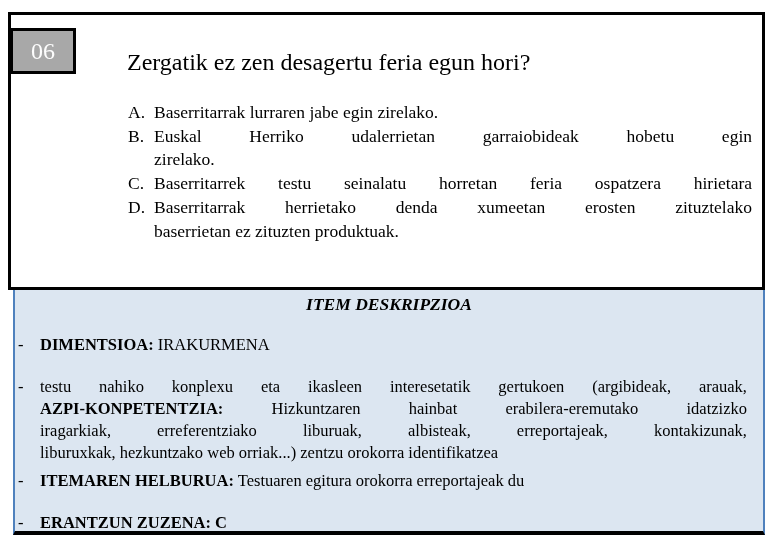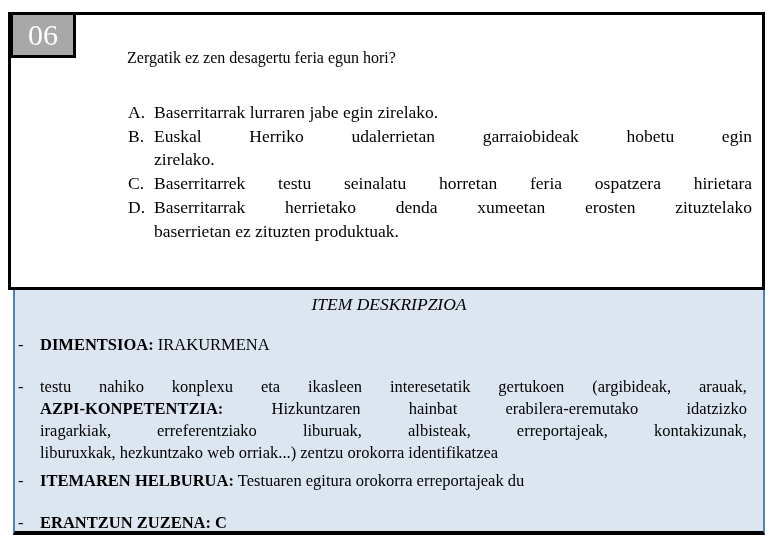--- a/index.html
+++ b/index.html
@@ -12,29 +12,29 @@
     overflow: hidden;
   }
 
   
   .qbox {
     position: absolute; left: 8px; top: 12px;
     width: 757px; height: 278px;
     border: 3px solid #000; background: #fff;
   }
   .numbox {
-    position: absolute; left: 10px; top: 12px;
+    position: absolute; left: 10px; top: 28px;
     width: 66px; height: 46px;
     background: #a8a8a8; border: 3px solid #000;
-    color: #fdfdfd; font-size: 30px; line-height: 40px;
+    color: #fdfdfd; font-size: 24px; line-height: 40px;
     text-align: center; z-index: 2;
   }
   .qtext {
     position: absolute; left: 116px; top: 34px;
-    font-size: 16px; white-space: nowrap;
+    font-size: 24px; white-space: nowrap;
   }
   .options {
     position: absolute; left: 117px; top: 86px;
     width: 624px; font-size: 17.5px; line-height: 23.7px;
   }
   .opt { position: relative; padding-left: 26px; }
   .opt .marker { position: absolute; left: 0; top: 0; }
   .line.just { text-align: justify; text-align-last: justify; }
 
   
@@ -42,21 +42,21 @@
     position: absolute; left: 13px; top: 290px;
     width: 752px; height: 245px;
     background: #dce6f1;
     border-left: 2px solid #4f81bd;
     border-right: 2px solid #4f81bd;
     border-bottom: 4px solid #000;
   }
   .dtitle {
     position: absolute; left: 0; right: 0; top: 4px;
     text-align: center;
-    font-weight: normal; font-style: italic; font-size: 17.5px;
+    font-weight: bold; font-style: italic; font-size: 17.5px;
   }
   .ditem {
     position: absolute; left: 3px; right: 16px;
     padding-left: 22px;
     font-size: 16.5px; line-height: 22px;
   }
   .ditem .dash { position: absolute; left: 0; top: 0; font-style: normal; }
   .lbl { font-weight: bold; }
   .d1 { top: 44px; }
   .d2 { top: 86px; }

